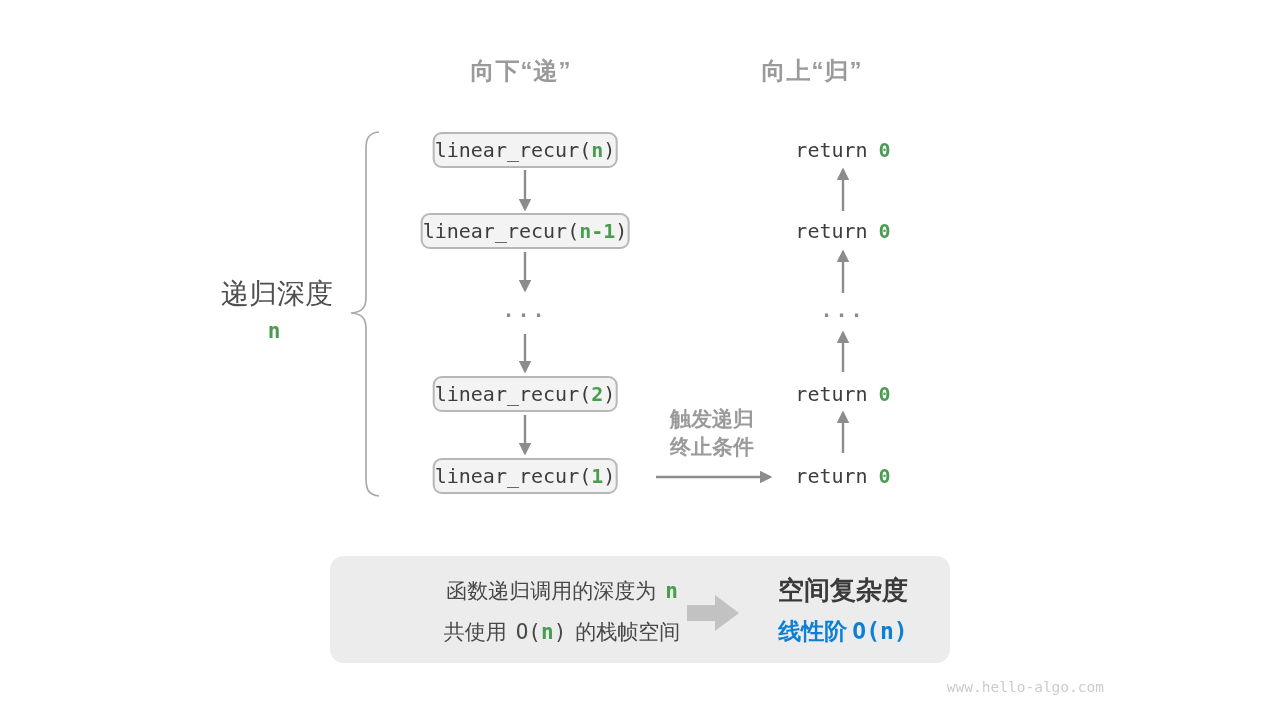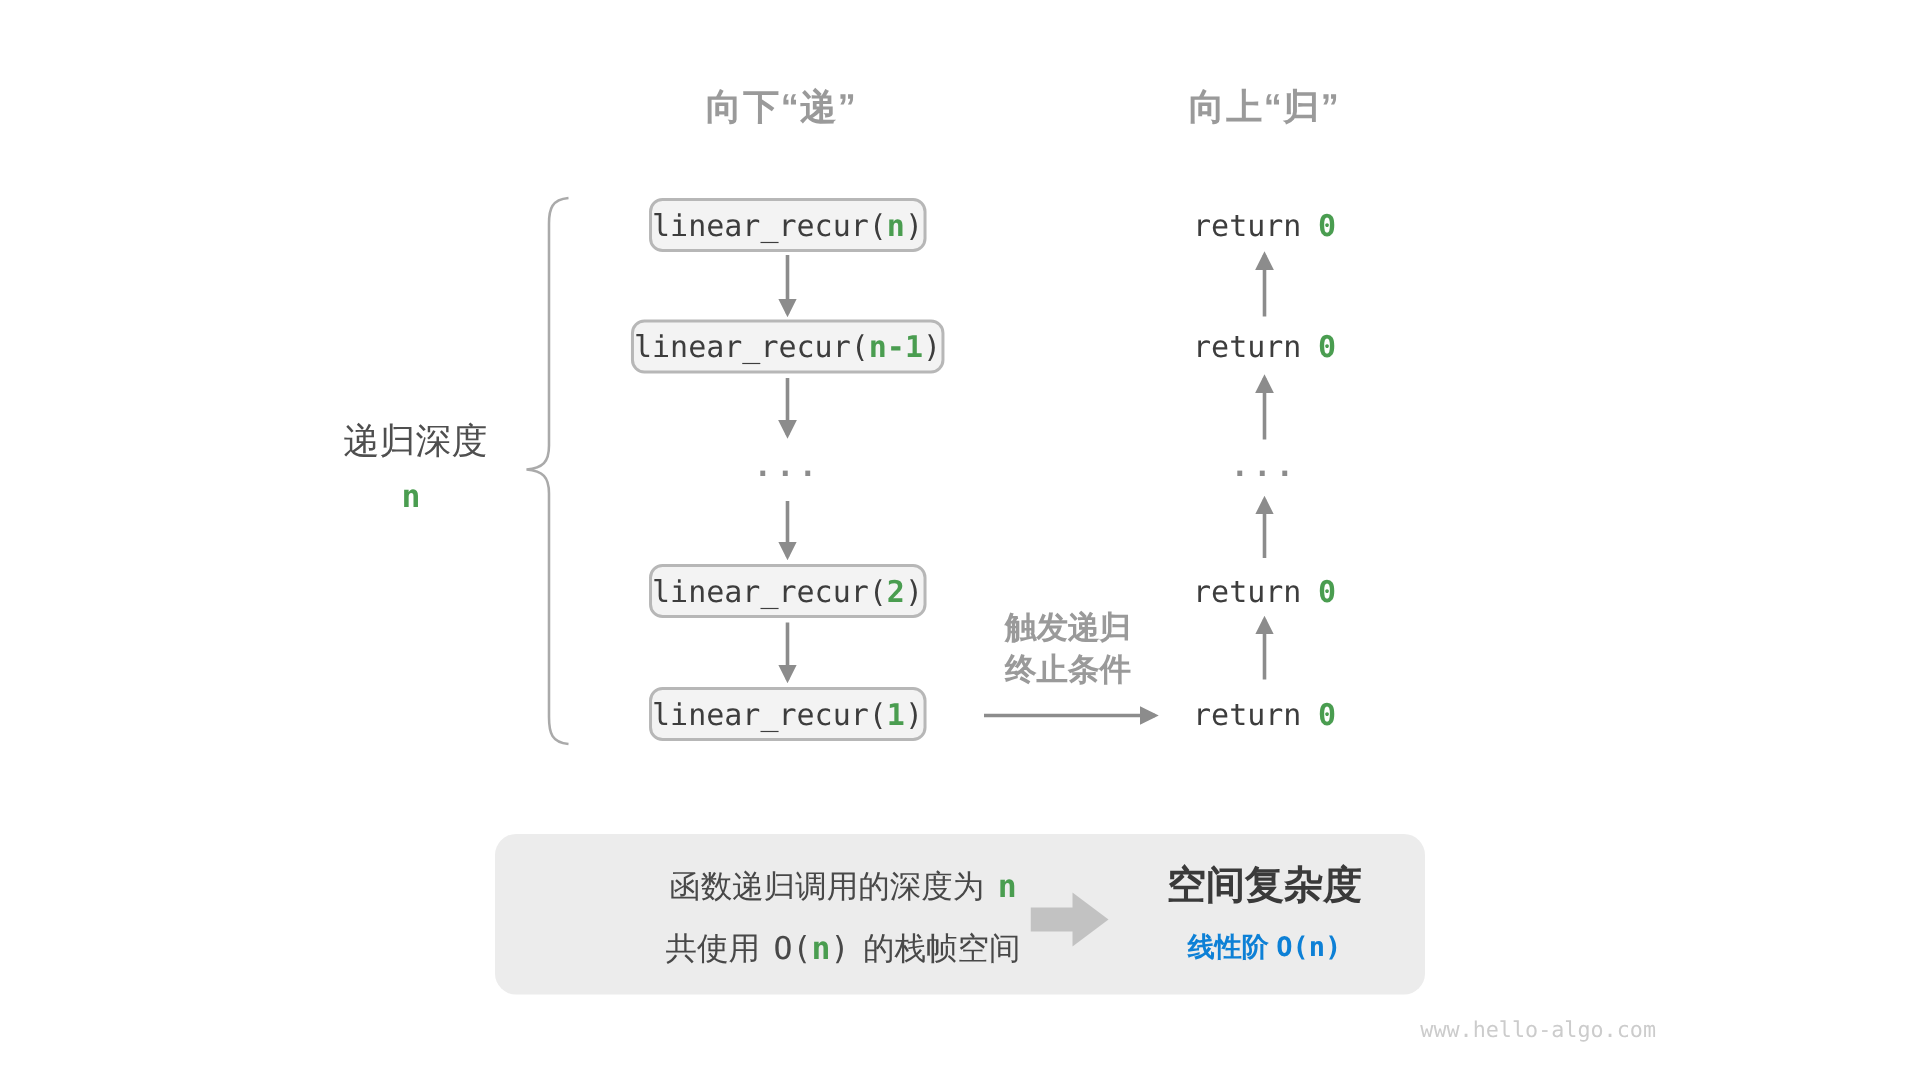--- a/index.html
+++ b/index.html
@@ -31,36 +31,36 @@
     border-radius: 9px;
     padding: 4px 0;
     font-size: 20px;
     color: #3d3d3d;
   }
   .return-row { font-size: 20px; color: #3d3d3d; }
   .ellipsis {
     font-size: 20px; font-weight: bold; color: #8c8c8c;
     letter-spacing: 3px;
   }
-  .depth-label { font-size: 24px; color: #4f4f4f; }
+  .depth-label { font-size: 28px; color: #4f4f4f; }
   .depth-value { font-size: 21px; }
   .trigger-label {
     font-size: 21px; font-weight: bold; color: #9a9a9a;
     text-align: center; line-height: 28px;
   }
   .summary-box {
     position: absolute;
     left: 330px; top: 556px;
     width: 620px; height: 107px;
     background: #ececec;
     border-radius: 14px;
   }
   .summary-line { font-size: 21px; color: #484848; }
   .summary-title { font-size: 26px; font-weight: bold; color: #3a3a3a; }
-  .summary-result { font-size: 18px; }
+  .summary-result { font-size: 23px; }
   .watermark {
     position: absolute; right: 40px; top: 679px;
     font-size: 14.5px; color: #cccccc;
     font-family: "DejaVu Sans Mono", "Liberation Mono", monospace;
   }
   .gap-l { margin-left: 9px; }
   .gap-s { margin-left: 5px; }
   .gap-r { margin-right: 9px; }
 </style>
 </head>
@@ -88,21 +88,21 @@
       <line x1="843" y1="211" x2="843" y2="170" marker-end="url(#ah)"></line>
       <line x1="843" y1="293" x2="843" y2="252" marker-end="url(#ah)"></line>
       <line x1="843" y1="372" x2="843" y2="333" marker-end="url(#ah)"></line>
       <line x1="843" y1="453" x2="843" y2="413" marker-end="url(#ah)"></line>
     </g>
 
     <line x1="656" y1="477" x2="770" y2="477" stroke="#8c8c8c" stroke-width="2.4" marker-end="url(#ah)"></line>
   </svg>
 
   <div class="abs col-header" style="left:521px; top:71px">向下“递”</div>
-  <div class="abs col-header" style="left:843px; top:71px">向上“归”</div>
+  <div class="abs col-header" style="left:812px; top:71px">向上“归”</div>
 
   <div class="abs depth-label" style="left:277px; top:294px">递归深度</div>
   <div class="abs depth-value mono green" style="left:274px; top:331px">n</div>
 
   <div class="abs stackbox mono" style="left:525px; top:150px">
     <span>linear_recur(</span><span class="green">n</span><span>)</span>
   </div>
   <div class="abs stackbox mono" style="left:525px; top:231px">
     <span>linear_recur(</span><span class="green">n-1</span><span>)</span>
   </div>

